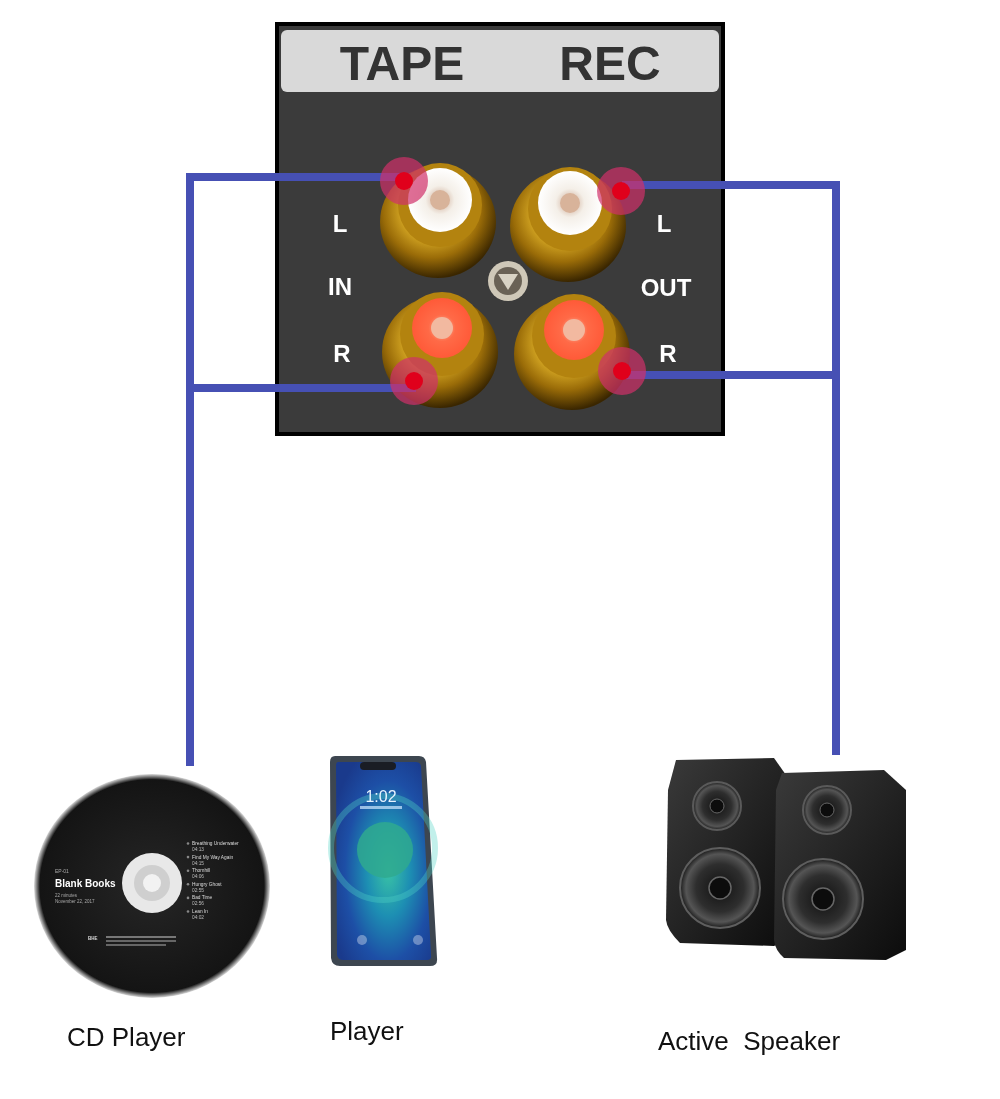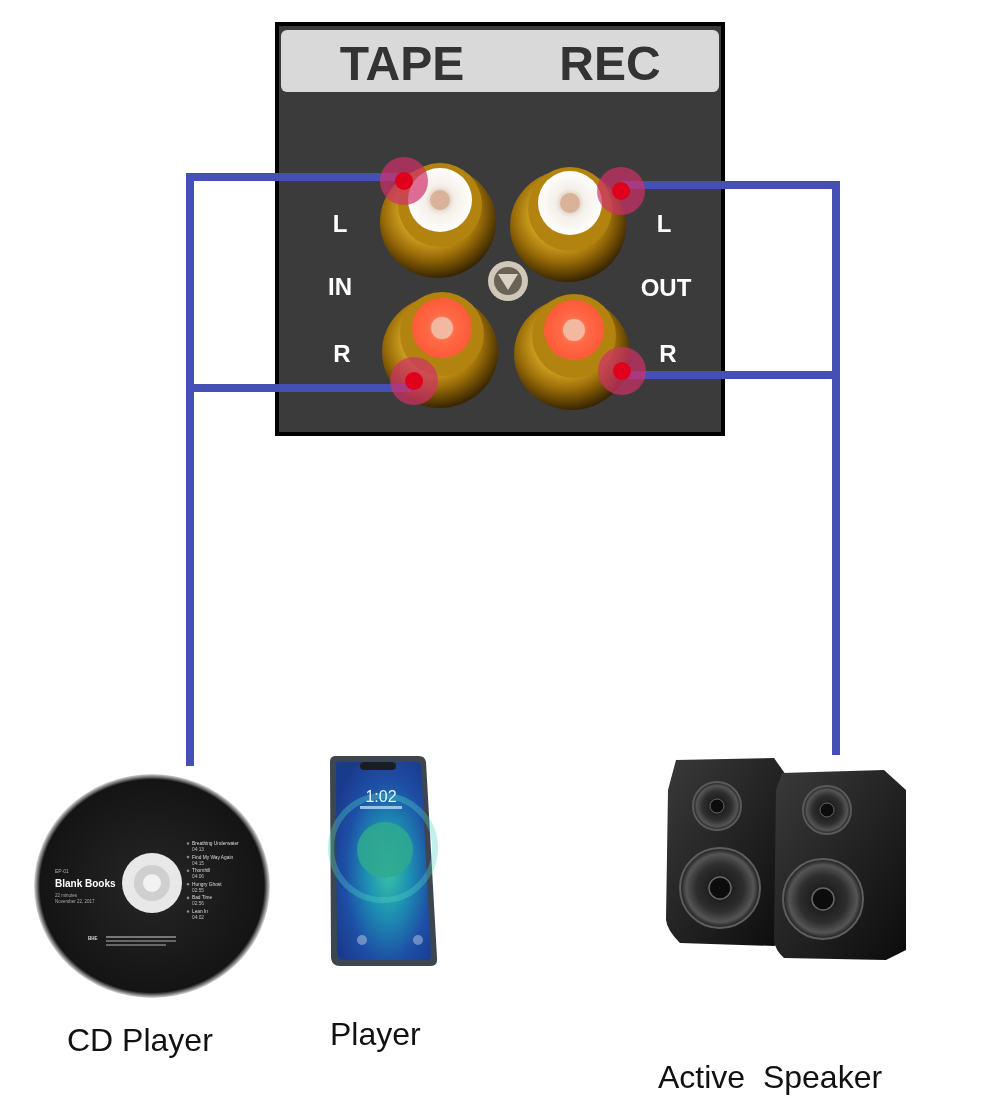--- a/index.html
+++ b/index.html
@@ -1,18 +1,18 @@
 <!DOCTYPE html>
 <html><head>
 <meta charset="utf-8">
 <style>
   html, body { margin: 0; padding: 0; background: #ffffff; }
   body { width: 1000px; height: 1099px; position: relative; overflow: hidden; font-family: "Liberation Sans", sans-serif; }
   svg { position: absolute; left: 0; top: 0; }
-  .caption { position: absolute; font-family: "Liberation Sans", sans-serif; font-size: 32px; color: #111; white-space: pre; }
+  .caption { position: absolute; font-family: "Liberation Sans", sans-serif; font-size: 26px; color: #111; white-space: pre; }
 </style>
 </head>
 <body>
 
 <svg width="1000" height="1099" viewBox="0 0 1000 1099">
   <defs>
     <radialGradient id="gold" cx="45%" cy="40%" r="60%">
       <stop offset="0%" stop-color="#fff3b0"></stop>
       <stop offset="35%" stop-color="#e3b52a"></stop>
       <stop offset="70%" stop-color="#9a6c08"></stop>
@@ -182,13 +182,13 @@
       <circle cx="827" cy="810" r="24" fill="url(#cone)" stroke="#5a5a5a" stroke-width="2"></circle>
       <circle cx="827" cy="810" r="7" fill="#0c0c0c" stroke="#666" stroke-width="1"></circle>
       <circle cx="823" cy="899" r="40" fill="url(#cone)" stroke="#5e5e5e" stroke-width="2"></circle>
       <circle cx="823" cy="899" r="11" fill="#0c0c0c" stroke="#666" stroke-width="1.5"></circle>
     </g>
   </g>
 </svg>
 
 <div class="caption" style="left:67px; top:1022px;">CD Player</div>
 <div class="caption" style="left:330px; top:1016px;">Player</div>
-<div class="caption" style="left:658px; top:1059px;">Active  Speaker</div>
+<div class="caption" style="left:658px; top:1026px;">Active  Speaker</div>
 
 </body></html>

